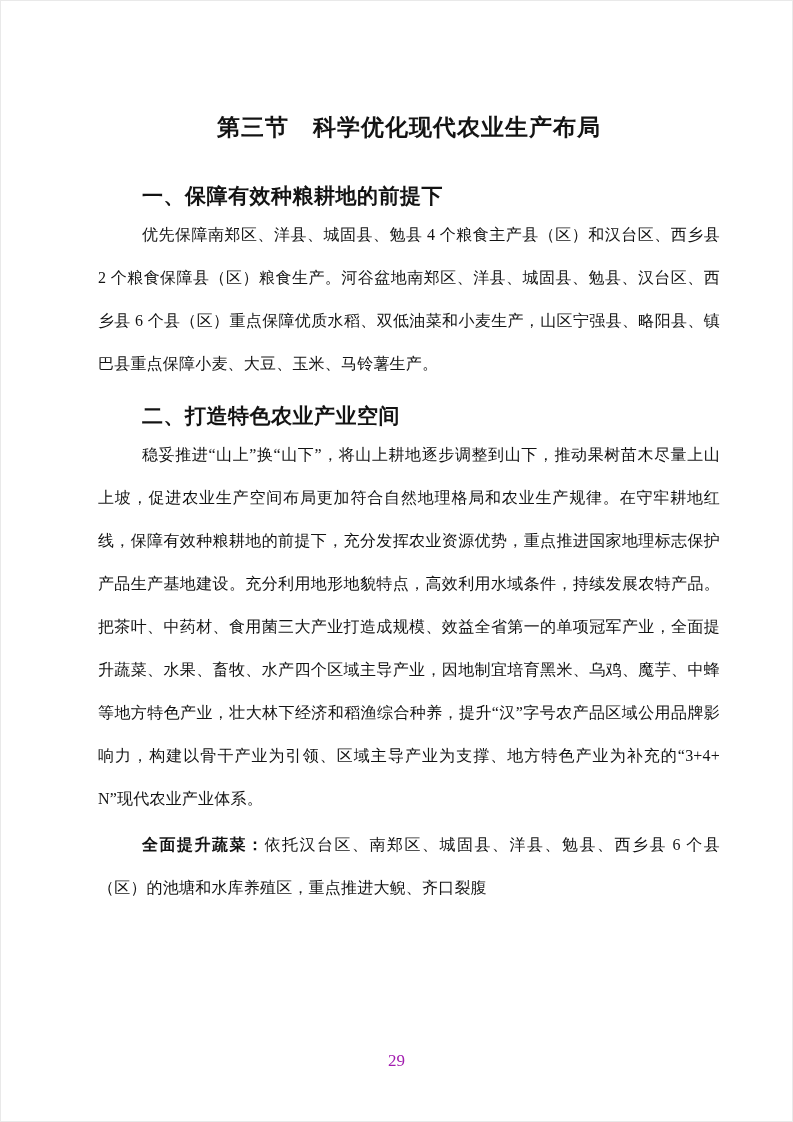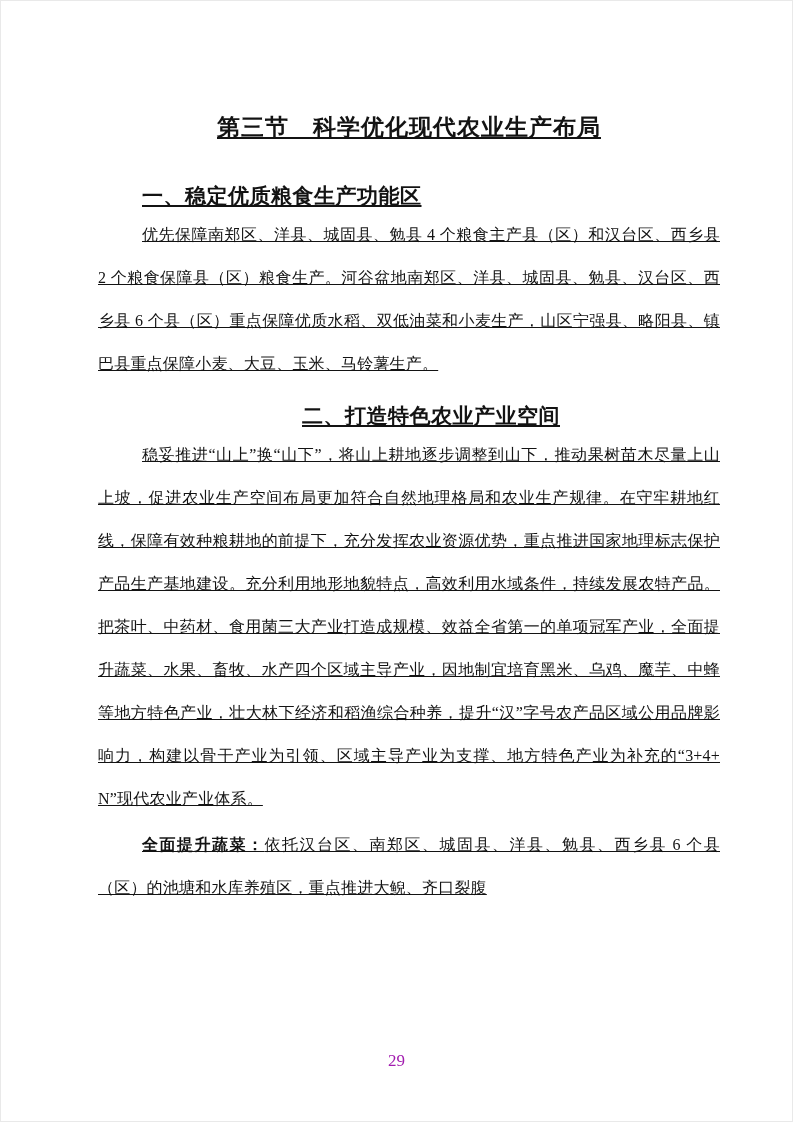--- a/index.html
+++ b/index.html
@@ -11,21 +11,20 @@
     position: relative;
     width: 793px;
     height: 1122px;
     box-sizing: border-box;
     background: #ffffff;
     border: 1px solid #e9e9e9;
     padding: 0 72px 0 97px;
     overflow: hidden;
     font-family: "Liberation Serif", serif;
     color: #131313;
-    text-decoration: underline;
   }
   .doc-title {
     margin: 110px 0 0 0;
     text-align: center;
     font-size: 23px;
     line-height: 34px;
     font-weight: bold;
     letter-spacing: 1px;
     font-family: "Liberation Serif", serif;
   }
@@ -33,21 +32,20 @@
     margin: 36px 0 0 0;
     font-size: 21px;
     line-height: 30px;
     font-weight: bold;
     font-family: "Liberation Sans", sans-serif;
     letter-spacing: 0.5px;
     text-indent: 44px;
   }
   .sec-heading.second {
     margin-top: 16px;
-    text-align: center;
   }
   .body-para {
     margin: 2px 0 0 0;
     font-size: 16px;
     line-height: 43px;
     text-align: justify;
     text-indent: 44px;
     letter-spacing: 0.2px;
     word-break: break-all;
   }
@@ -68,21 +66,21 @@
     color: #a21caf;
   }
 </style>
 </head>
 <body>
 
 <div class="page">
 
   <h1 class="doc-title">第三节　科学优化现代农业生产布局</h1>
 
-  <h2 class="sec-heading">一、稳定优质粮食生产功能区</h2>
+  <h2 class="sec-heading">一、保障有效种粮耕地的前提下</h2>
 
   <p class="body-para">优先保障南郑区、洋县、城固县、勉县 4 个粮食主产县（区）和汉台区、西乡县 2 个粮食保障县（区）粮食生产。河谷盆地南郑区、洋县、城固县、勉县、汉台区、西乡县 6 个县（区）重点保障优质水稻、双低油菜和小麦生产，山区宁强县、略阳县、镇巴县重点保障小麦、大豆、玉米、马铃薯生产。</p>
 
   <h2 class="sec-heading second">二、打造特色农业产业空间</h2>
 
   <p class="body-para">稳妥推进“山上”换“山下”，将山上耕地逐步调整到山下，推动果树苗木尽量上山上坡，促进农业生产空间布局更加符合自然地理格局和农业生产规律。在守牢耕地红线，保障有效种粮耕地的前提下，充分发挥农业资源优势，重点推进国家地理标志保护产品生产基地建设。充分利用地形地貌特点，高效利用水域条件，持续发展农特产品。把茶叶、中药材、食用菌三大产业打造成规模、效益全省第一的单项冠军产业，全面提升蔬菜、水果、畜牧、水产四个区域主导产业，因地制宜培育黑米、乌鸡、魔芋、中蜂等地方特色产业，壮大林下经济和稻渔综合种养，提升“汉”字号农产品区域公用品牌影响力，构建以骨干产业为引领、区域主导产业为支撑、地方特色产业为补充的“3+4+N”现代农业产业体系。</p>
 
   <p class="body-para region-para"><b class="region-lead">全面提升蔬菜：</b><span>依托汉台区、南郑区、城固县、洋县、勉县、西乡县 6 个县（区）的池塘和水库养殖区，重点推进大鲵、齐口裂腹</span></p>
 
   <div class="page-number">29</div>

